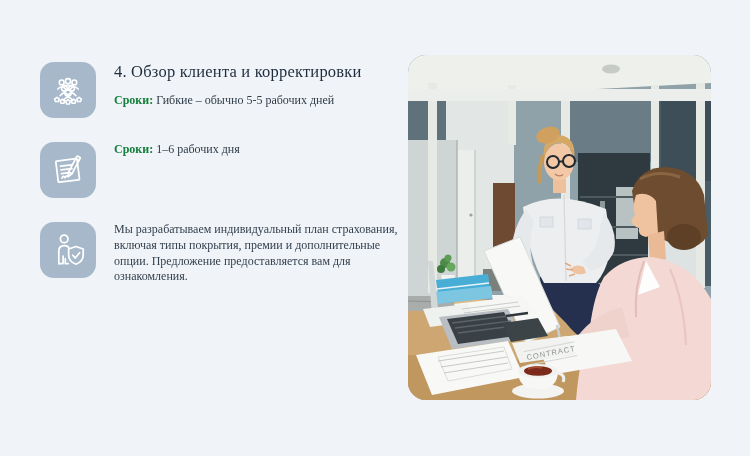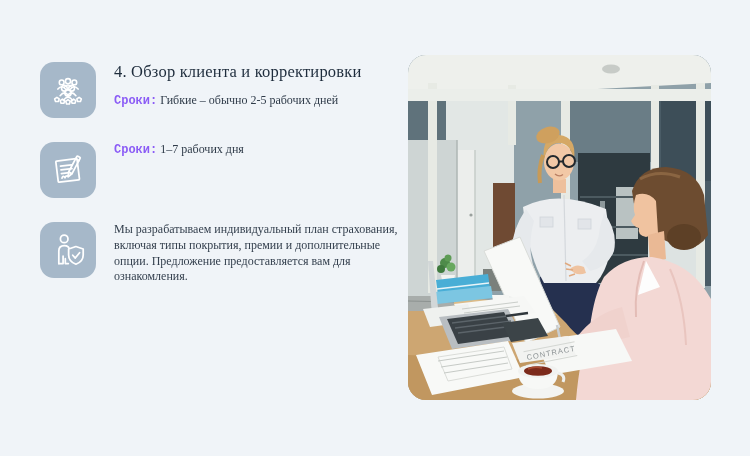--- a/index.html
+++ b/index.html
@@ -45,21 +45,21 @@
     font-weight:400;
     color:#1e2c3c;
     letter-spacing:.2px;
   }
   .step-timeline{
     margin:0 0 5px 0;
     font-size:12px;
     line-height:1.3;
     color:#2f3b49;
   }
-  .step-timeline strong{color:#8b5cf6;font-family:Liberation Mono, monospace;}
+  .step-timeline strong{color:#15803d;}
   .step-desc{
     margin:0;
     font-size:12px;
     line-height:1.32;
     color:#333f4d;
   }
   .photo-card{
     width:303px;height:345px;
     border-radius:18px;
     overflow:hidden;
@@ -95,21 +95,21 @@
             <path d="M9,18.6 q3,-4 6,0"></path>
           <use href="#pent" x="5" y="18.1"></use>
           <use href="#pent" x="8.5" y="19.2"></use>
           <use href="#pent" x="12" y="19.6"></use>
           <use href="#pent" x="15.5" y="19.2"></use>
           <use href="#pent" x="19" y="18.1"></use>
         </svg>
       </div>
       <div class="step-content">
         <h3 class="step-title">4. Обзор клиента и корректировки</h3>
-        <p class="step-timeline"><strong>Сроки:</strong> <span>Гибкие – обычно 2-5 рабочих дней</span></p>
+        <p class="step-timeline"><strong>Сроки:</strong> <span>Гибкие – обычно 5-5 рабочих дней</span></p>
       </div>
     </div>
 
     <div class="step">
       <div class="step-icon-box">
         <svg viewBox="0 0 24 24" fill="none" stroke="#ffffff" stroke-width="1.1" stroke-linecap="round" stroke-linejoin="round">
           <g transform="rotate(-7 12 12)">
             <rect x="5" y="5.5" width="13.5" height="13.5" rx="0.6"></rect>
             <line x1="7.6" y1="9" x2="14.6" y2="9"></line>
             <line x1="7.6" y1="11.4" x2="14.6" y2="11.4"></line>
@@ -117,21 +117,21 @@
             <path d="M7.6,16.6 q1,-1.8 1.9,0 l0.7,-0.9 h1.4"></path>
           </g>
           <g transform="rotate(28 15 10)">
             <rect x="14.2" y="2.6" width="2.4" height="11.5" rx="0.5"></rect>
             <path d="M14.2,14.1 L15.4,17 L16.6,14.1"></path>
             <line x1="14.2" y1="4.6" x2="16.6" y2="4.6"></line>
           </g>
         </svg>
       </div>
       <div class="step-content">
-        <p class="step-timeline"><strong>Сроки:</strong> <span>1–7 рабочих дня</span></p>
+        <p class="step-timeline"><strong>Сроки:</strong> <span>1–6 рабочих дня</span></p>
       </div>
     </div>
 
     <div class="step">
       <div class="step-icon-box">
         <svg viewBox="0 0 24 24" fill="none" stroke="#ffffff" stroke-width="1.1" stroke-linecap="round" stroke-linejoin="round">
           <circle cx="9.6" cy="5" r="2.4"></circle>
           <path d="M6.2,20.6 L6.2,12.6 Q6.2,9.2 9.6,9.2 Q12.9,9.2 13,12.2"></path>
           <path d="M6.2,20.6 L8.9,20.6 L8.9,15.8"></path>
           <path d="M10.3,17.5 L10.3,20.6 L12.2,20.6"></path>

